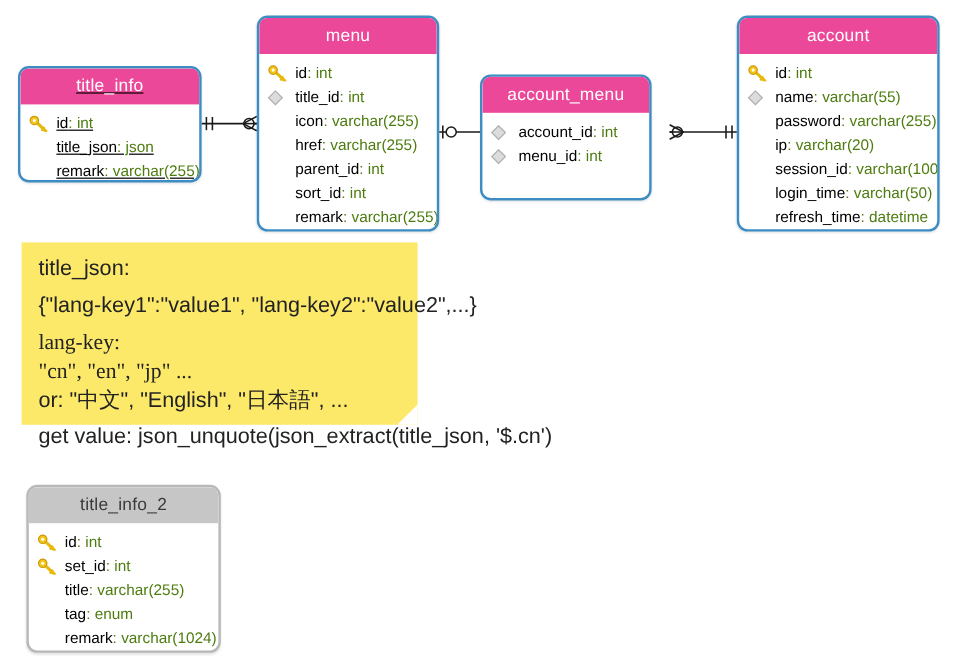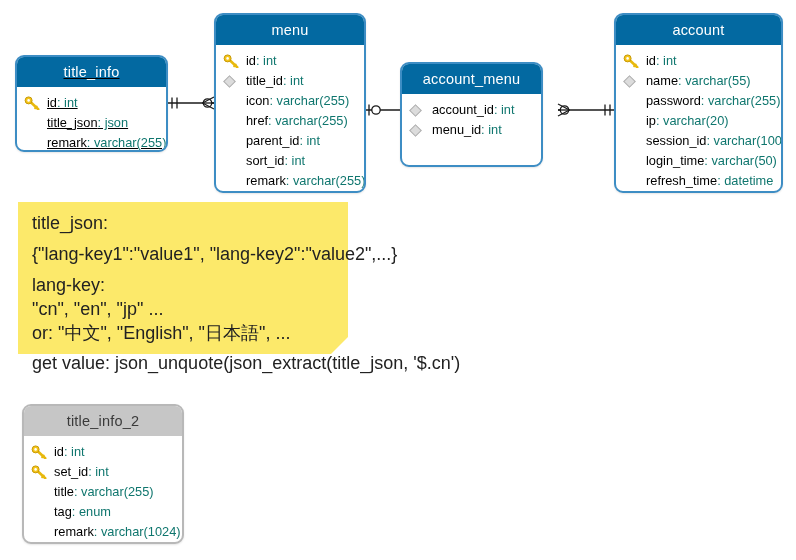--- a/index.html
+++ b/index.html
@@ -31,21 +31,21 @@
     overflow: hidden;
     box-shadow: 0 1px 2px rgba(0,0,0,0.10);
   }
   .entity.gray {
     border-color: #b8b8b8;
   }
 
   .entity-header {
     height: 30px;
     line-height: 30px;
-    background: #0369a1;
+    background: #ec4899;
     color: #ffffff;
     text-align: center;
     font-size: 14.5px;
     letter-spacing: 0.2px;
     white-space: nowrap;
   }
   .entity.gray .entity-header {
     background: #c6c6c6;
     color: #3a3a3a;
   }
@@ -60,21 +60,21 @@
     line-height: 20px;
     padding-left: 30px;
     padding-right: 8px;
     font-size: 12.8px;
     white-space: nowrap;
   }
   .field .fname {
     color: #000000;
   }
   .field .ftype {
-    color: #0f766e;
+    color: #4d7c0f;
   }
 
   
   .icon-key {
     position: absolute;
     left: 7px;
     top: 3px;
     width: 16px;
     height: 14px;
   }
@@ -100,20 +100,21 @@
     font-size: 18px;
     padding: 12px 14px 10px 14px;
     line-height: 1.05;
   }
   .note .nline {
     margin: 0 0 12px 0;
     white-space: nowrap;
   }
   .note .nline.tight {
     margin-bottom: 5px;
+    font-family: Liberation Serif, serif;
   }
   .note .nline:last-child {
     margin-bottom: 0;
   }
   .note-fold {
     position: absolute;
     right: 0;
     bottom: 0;
     width: 0;
     height: 0;

